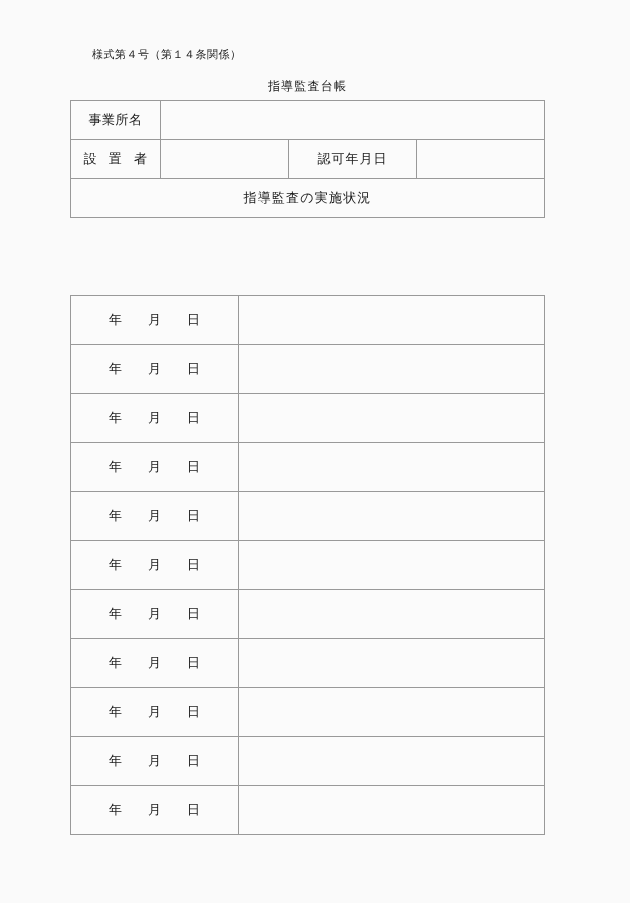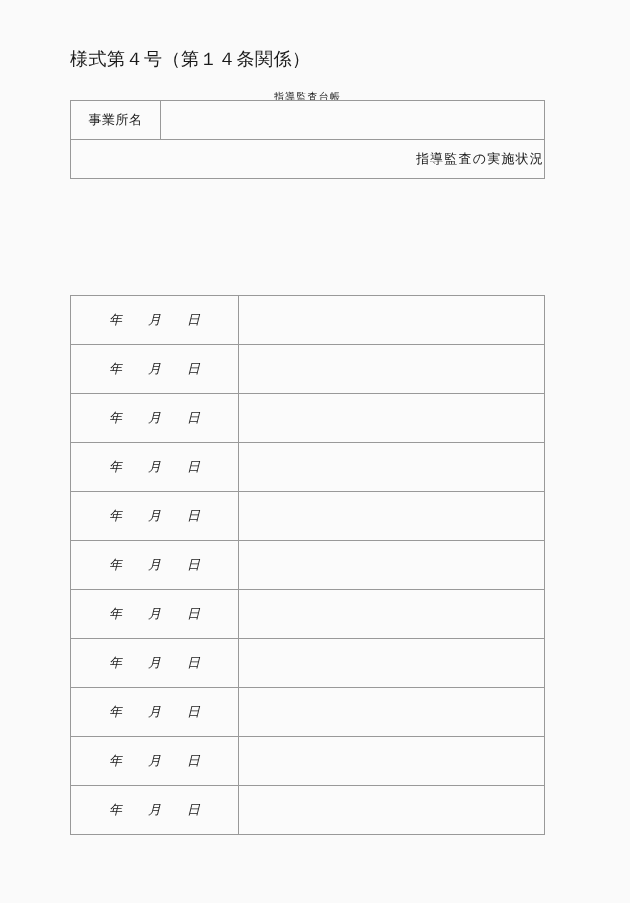--- a/index.html
+++ b/index.html
@@ -13,36 +13,35 @@
     font-family: "Liberation Serif", "DejaVu Serif", serif;
     color: #1a1a1a;
     position: relative;
     overflow: hidden;
     -webkit-font-smoothing: antialiased;
   }
 
   
   .form-number {
     position: absolute;
-    left: 70px;
+    left: 92px;
     top: 47px;
-    font-size: 18px;
+    font-size: 11px;
     letter-spacing: 0.5px;
     white-space: nowrap;
   }
   .doc-title {
     position: absolute;
     left: 70px;
     top: 78px;
     width: 475px;
     text-align: center;
-    font-size: 10px;
+    font-size: 12px;
     letter-spacing: 1.2px;
     white-space: nowrap;
-    margin-top: 12px;
   }
 
   
   .ledger-table {
     position: absolute;
     left: 70px;
     top: 100px;
     width: 475px;
     border-collapse: collapse;
     table-layout: fixed;
@@ -78,32 +77,31 @@
   .lbl2 {
     width: 96px;
     text-align: center;
     white-space: nowrap;
     letter-spacing: 1px;
   }
 
   
   .section-head {
     height: 38px;
-    text-align: right;
+    text-align: center;
     letter-spacing: 1.2px;
     white-space: nowrap;
   }
 
   
   .date-cell {
     width: 167px;
     height: 48px;
     text-align: center;
     white-space: nowrap;
-    font-style: italic;
   }
   .date-inner {
     display: inline-block;
     letter-spacing: 0px;
   }
   .date-inner .y { margin-right: 26px; }
   .date-inner .m { margin-right: 26px; }
   .note-cell {
     height: 48px;
   }
@@ -119,20 +117,28 @@
   <tbody>
 
     <tr>
       <td class="lbl">
         <span class="lbl-inner">事業所名</span>
       </td>
       <td class="val" colspan="3"></td>
     </tr>
 
 
+    <tr>
+      <td class="lbl spaced">
+        <span class="lbl-inner">設 置 者</span>
+      </td>
+      <td class="val"></td>
+      <td class="lbl2">認可年月日</td>
+      <td class="val"></td>
+    </tr>
 
 
     <tr>
       <td class="section-head" colspan="4">指導監査の実施状況</td>
     </tr>
 
   </tbody>
 </table>
 
 <table class="ledger-table" id="date-table" style="top: 295px;">

